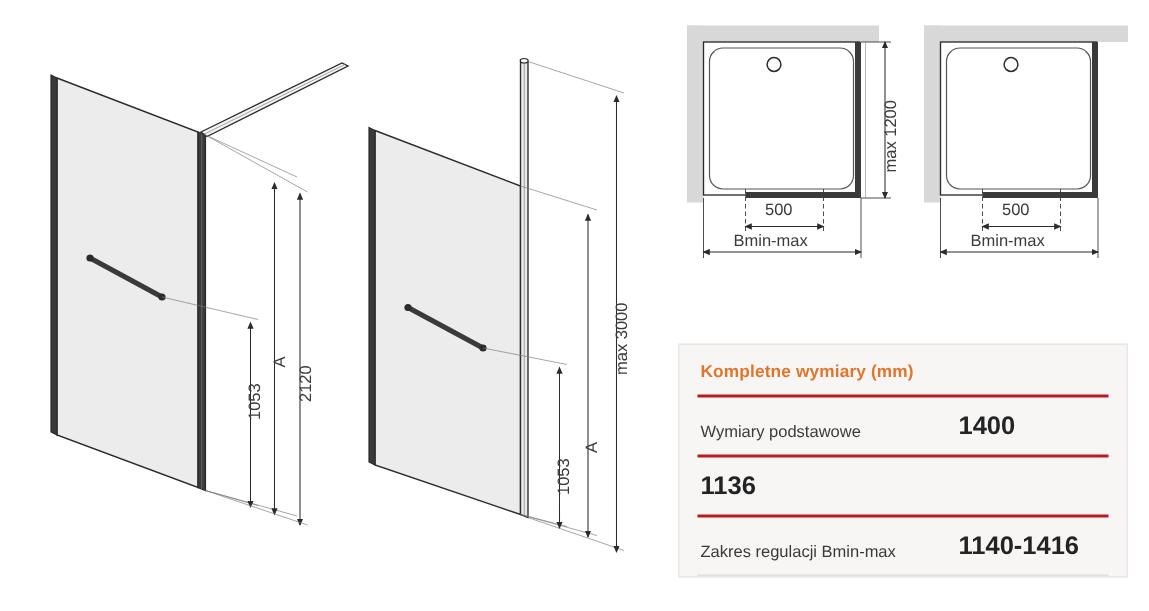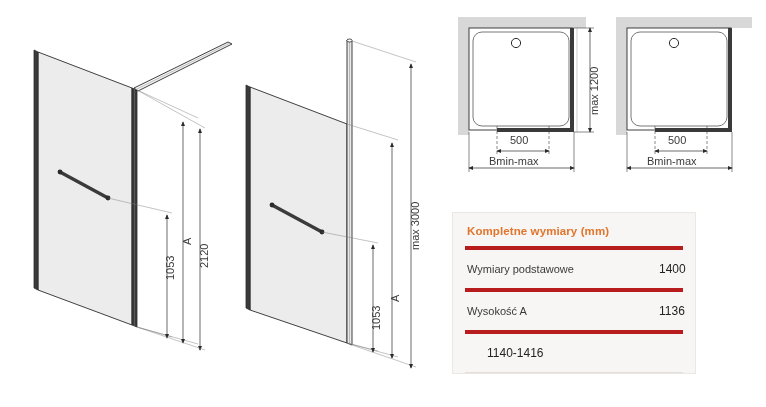--- a/index.html
+++ b/index.html
@@ -26,55 +26,54 @@
     position: absolute;
     left: 0; top: 0;
     width: 766px;
     height: 407px;
   }
 
   
   .spec-table {
     position: absolute;
     left: 452px;
-    top: 212px;
-    width: 244px;
+    top: 229px;
+    width: 300px;
     background: #f7f6f5;
     border: 1px solid #eae7e5;
     box-sizing: border-box;
     padding: 0;
   }
   .spec-title {
     font-size: 11.5px;
     font-weight: bold;
     color: #e2752c;
     padding: 12px 0 9px 14px;
     letter-spacing: 0.1px;
   }
   .spec-row {
     display: flex;
-    align-items: center;
-    border-top: 4px solid #b91c1c;
+    align-items: flex-end;
+    border-top: 2px solid #b91c1c;
     margin: 0 12px;
     padding: 9px 0 9px 2px;
     min-height: 20px;
   }
   .spec-row:last-child {
     border-bottom: 1px solid #e2dedb;
   }
   .spec-label {
     flex: 0 0 172px;
     font-size: 11px;
     color: #3a3a3a;
   }
   .spec-value {
-    font-size: 12px;
-    font-weight: normal;
+    font-size: 17px;
+    font-weight: bold;
     color: #232323;
-    margin-left: 20px;
   }
 
   
   .dim {
     position: absolute;
     font-size: 11px;
     color: #3b3b3b;
     white-space: nowrap;
     font-family: "Liberation Sans", sans-serif;
   }
@@ -237,22 +236,22 @@
 
   <div class="spec-table">
     <div class="spec-title">Kompletne wymiary (mm)</div>
 
     <div class="spec-row">
       <div class="spec-label">Wymiary podstawowe</div>
       <div class="spec-value">1400</div>
     </div>
 
     <div class="spec-row">
-      <div class="spec-label">Wysokość A</div>
       <div class="spec-value">1136</div>
     </div>
 
     <div class="spec-row">
+      <div class="spec-label">Zakres regulacji Bmin-max</div>
       <div class="spec-value">1140-1416</div>
     </div>
   </div>
 
 </div>
 
 </body></html>

